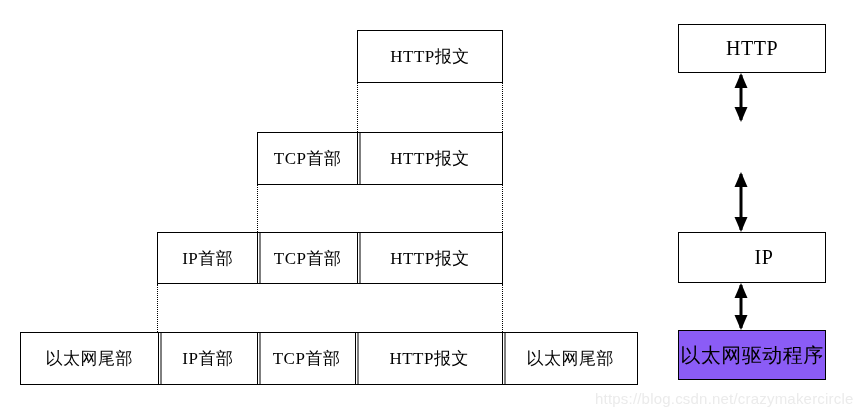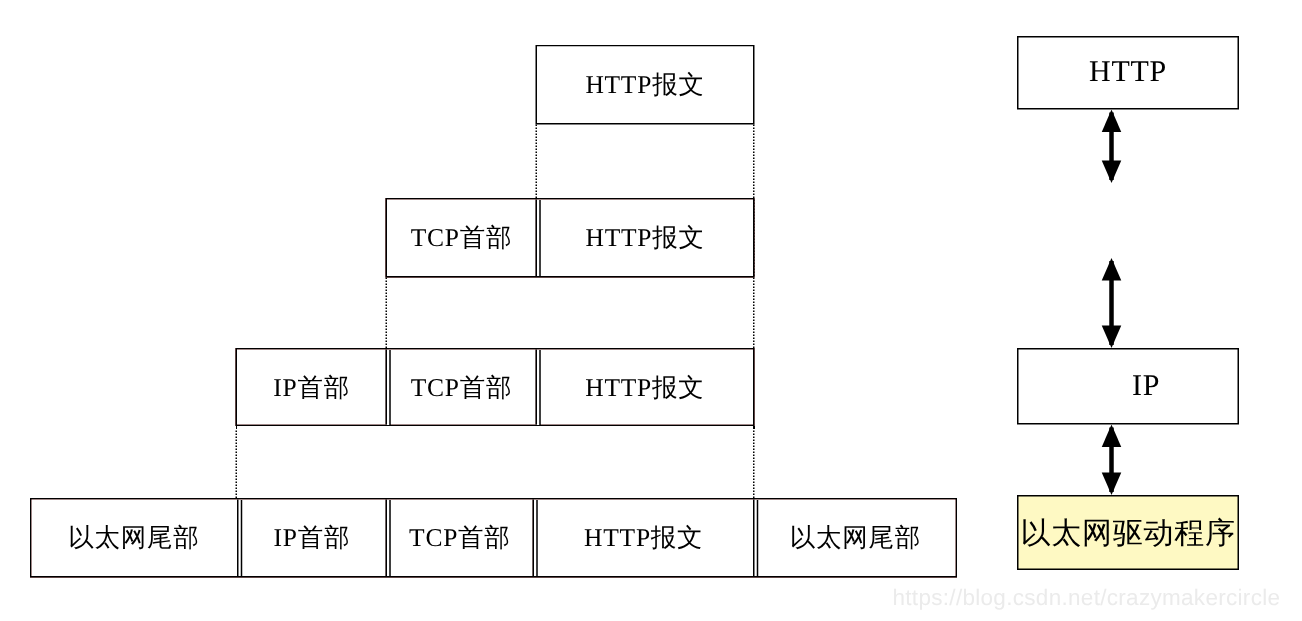--- a/index.html
+++ b/index.html
@@ -62,21 +62,21 @@
     border: 1.5px solid #000;
     background: #ffffff;
     display: flex;
     align-items: center;
     justify-content: center;
     font-size: 20px;
     letter-spacing: 0.5px;
     white-space: nowrap;
   }
   .stack-box.shaded {
-    background: #fef9c3;
+    background: #8b5cf6;
   }
 
   .arrow {
     position: absolute;
     width: 22px;
   }
 
   .watermark {
     position: absolute;
     font-family: "Liberation Sans", "DejaVu Sans", sans-serif;

